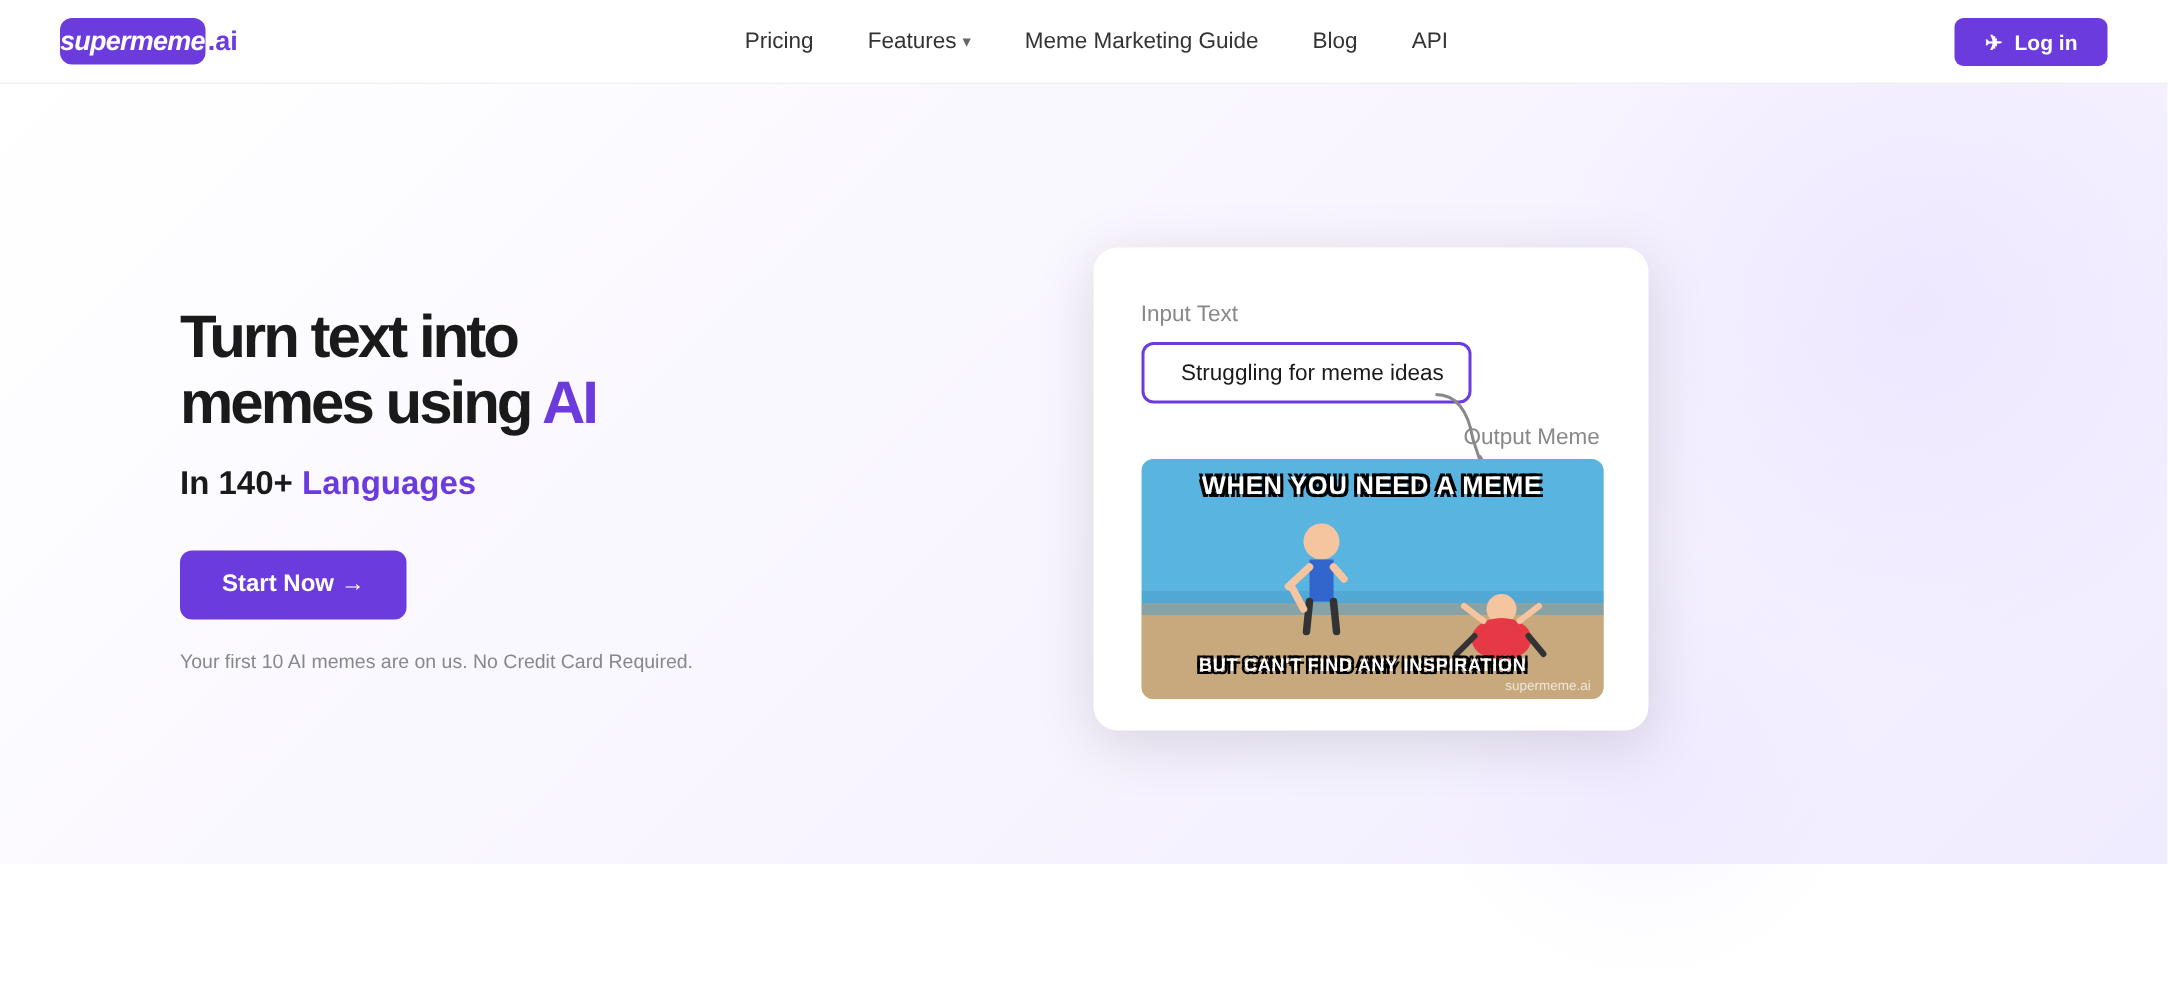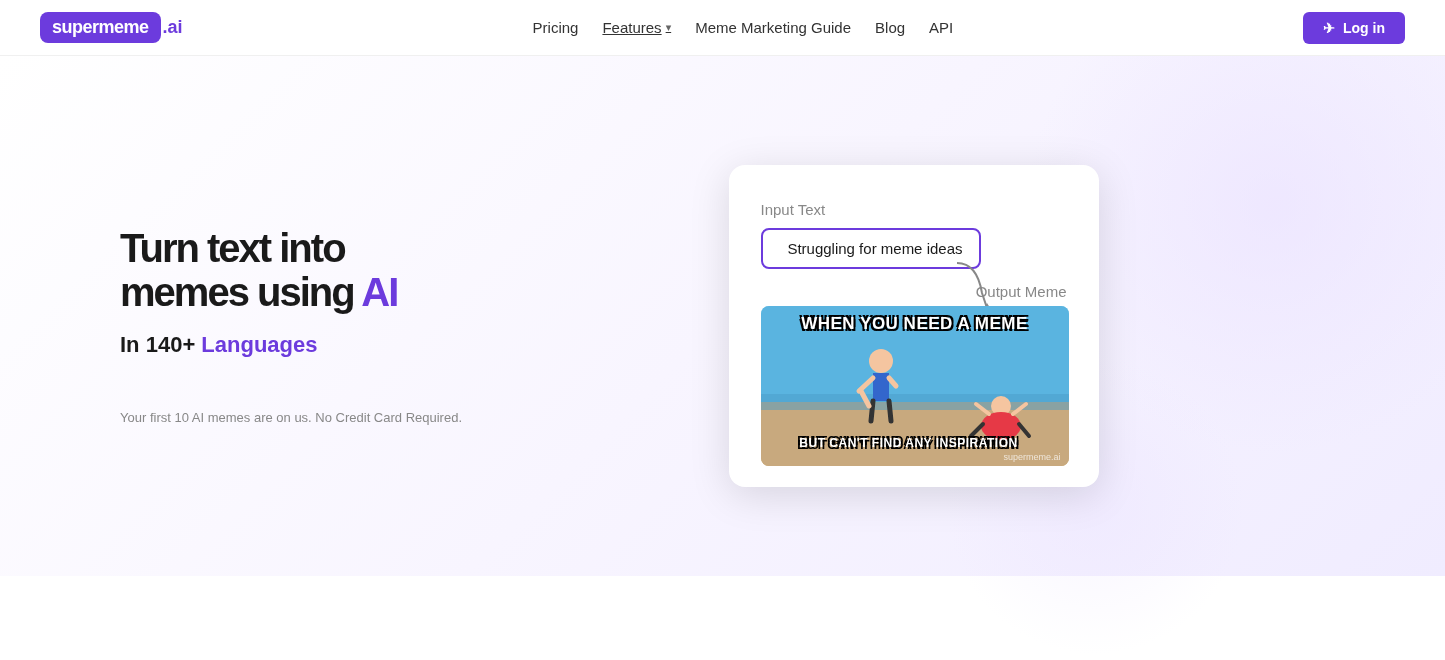--- a/index.html
+++ b/index.html
@@ -9,34 +9,34 @@
     nav {
       display: flex; align-items: center; justify-content: space-between;
       padding: 0 40px; height: 56px; border-bottom: 1px solid #f0f0f0;
       position: sticky; top: 0; background: #fff; z-index: 100;
     }
     .nav-logo {
       display: flex; align-items: center; gap: 0;
     }
     .logo-box {
       background: #6c3bdd; border-radius: 8px;
-      padding: 5px 12px; display: flex; 
+      padding: 5px 0; display: flex;  font-style: italic;
     }
     .logo-text {
       color: #fff; font-weight: 800; font-size: 18px; letter-spacing: -0.5px;
     }
     .logo-ai {
       color: #6c3bdd; font-weight: 800; font-size: 18px; margin-left: 2px;
     }
-    .nav-links { display: flex; align-items: flex-start; gap: 24px; }
+    .nav-links { display: flex; align-items: flex-start; gap: 36px; }
     .nav-link {
       text-decoration: none; color: #333; font-size: 15px; font-weight: 500;
       cursor: pointer;
     }
-    .nav-link-features { display: flex; align-items: center; gap: 4px; text-decoration: underline; }
+    .nav-link-features { display: flex; align-items: center; gap: 4px; }
     .chevron { font-size: 11px; color: #666; }
     .nav-login-btn {
       background: #6c3bdd; color: #fff; border: none; border-radius: 6px;
       padding: 8px 20px; font-size: 14px; font-weight: 600; cursor: pointer;
       display: flex; align-items: center; gap: 8px;
     }
     .send-icon { font-size: 14px; }
 
     
     .hero {
@@ -164,20 +164,21 @@
   <div class="hero-left">
     <h1 class="hero-title">
       <span>Turn text into</span><br>
       <span>memes using</span>
       <span class="hero-title-ai">AI</span>
     </h1>
     <p class="hero-subtitle">
       <span>In </span><span class="hero-subtitle-num">140+</span><span class="hero-subtitle-lang"> Languages</span>
     </p>
     <div class="hero-buttons">
+      <button class="btn-start">Start Now →</button>
     </div>
     <p class="hero-note">Your first 10 AI memes are on us. No Credit Card Required.</p>
   </div>
 
   <div class="hero-right">
     <div class="mockup-card">
       <div class="mockup-label">Input Text</div>
       <div class="mockup-input-box">Struggling for meme ideas</div>
 
       

